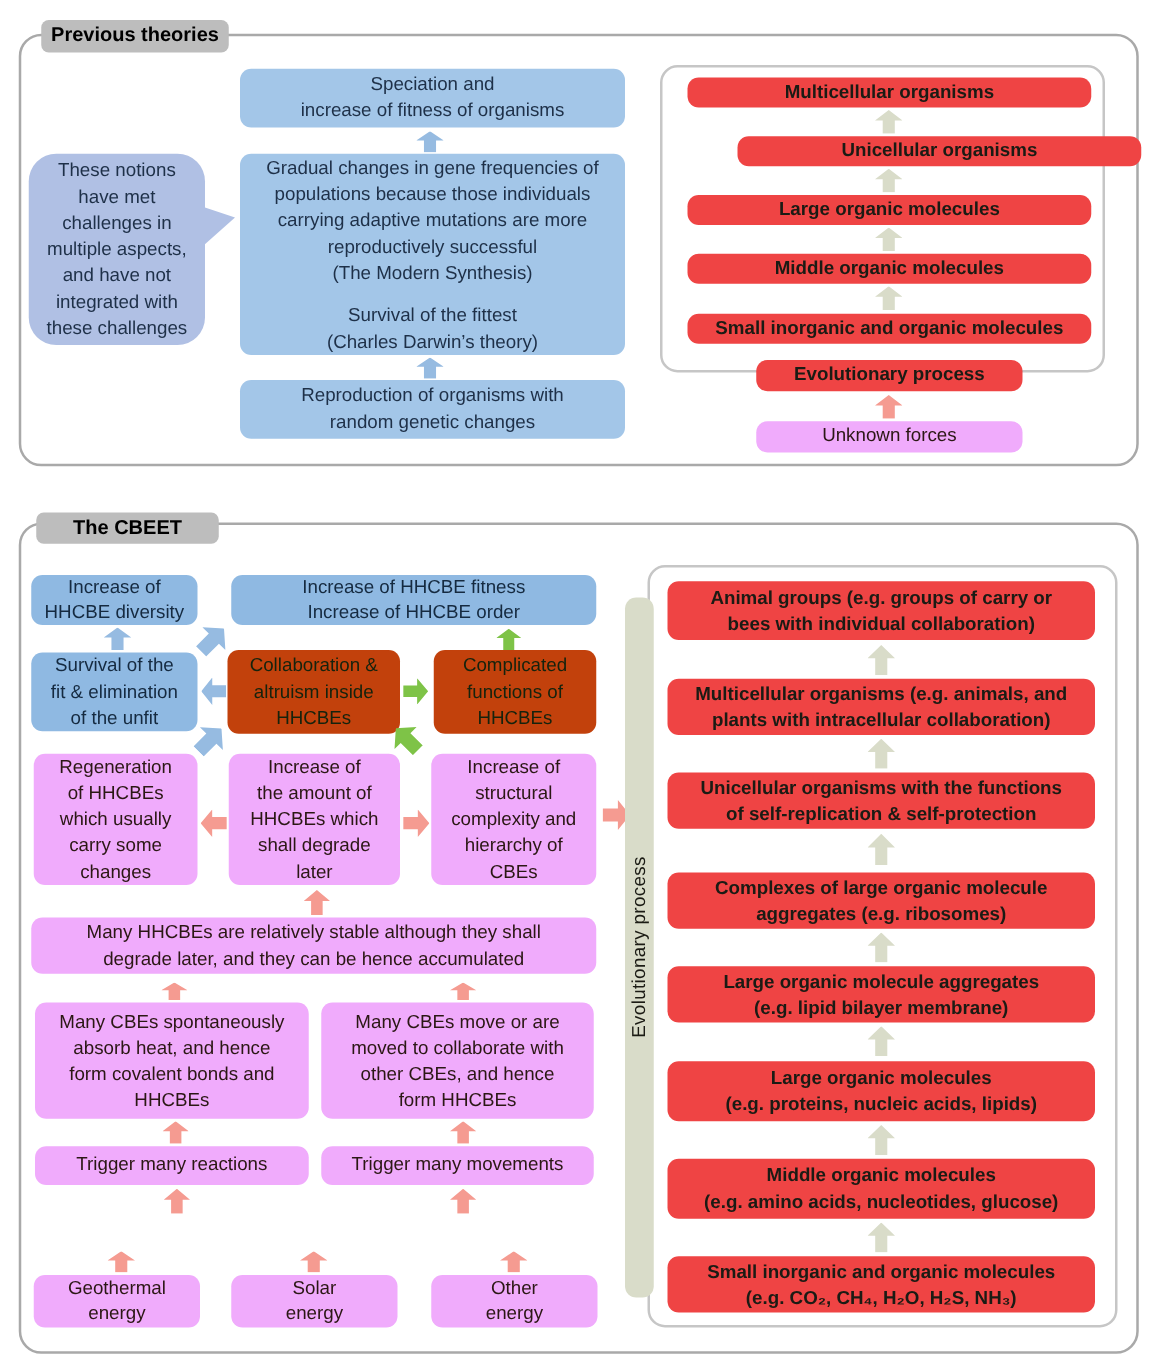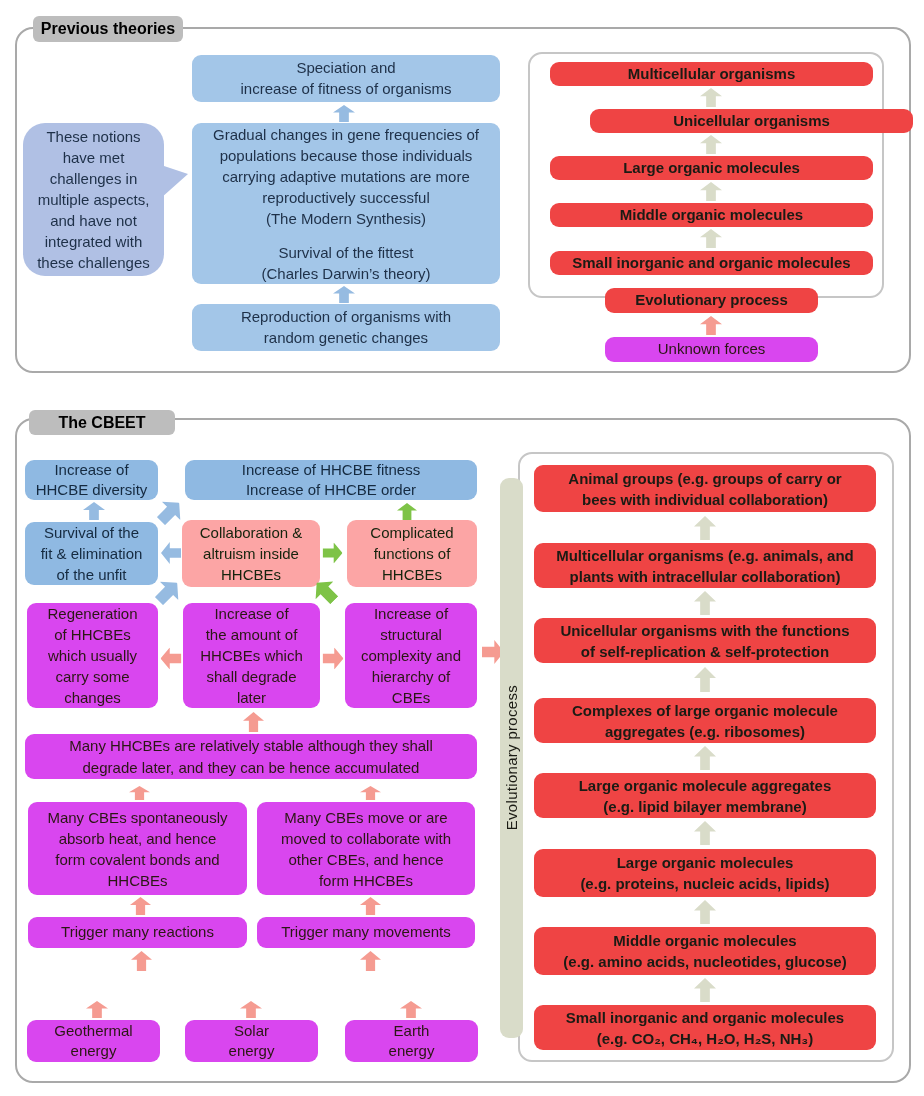--- a/index.html
+++ b/index.html
@@ -7,22 +7,22 @@
          font-family:"Liberation Sans",sans-serif;color:#161616;overflow:hidden;}
   .panel{position:absolute;border:2px solid #A9A9A9;border-radius:18px;background:#fff;}
   #p1{left:15px;top:27px;width:892px;height:342px;}
   #p2{left:15px;top:418px;width:892px;height:661px;}
   .inner{position:absolute;border:2px solid #C6C6C6;border-radius:14px;}
   .box{position:absolute;display:flex;align-items:center;justify-content:center;
        text-align:center;white-space:pre-line;border-radius:9px;font-size:15px;line-height:1.34;}
   .blue{background:#A3C6E8;color:#1E3048;}
   .blue2{background:#8FB9E2;color:#152A40;}
   .bubble{background:#B0C0E4;color:#1E3048;border-radius:22px;}
-  .green{background:#fca5a5;color:#15230D;}
-  .pink{background:#d946ef;color:#2B1714;}
+  .green{background:#c2410c;color:#15230D;}
+  .pink{background:#f0abfc;color:#2B1714;}
   .sage{background:#ef4444;color:#1B1B14;font-weight:bold;}
   .glabel{background:#BDBDBD;color:#000;font-weight:bold;border-radius:6px;font-size:16px;z-index:3;}
   .arr{position:absolute;clip-path:polygon(50% 0,100% 44%,72% 44%,72% 100%,28% 100%,28% 44%,0 44%);}
   .a-blue{background:#96BBE1;}
   .a-pink{background:#F59B91;}
   .a-green{background:#7EC347;}
   .a-sage{background:#D9DCC9;}
   .right{transform:rotate(90deg);}
   .left{transform:rotate(-90deg);}
   .ur{transform:rotate(45deg);}
@@ -155,21 +155,21 @@
     <div class="arr a-pink" style="left:114px;top:531px;width:21px;height:20px;"></div>
     <div class="arr a-pink" style="left:343px;top:531px;width:21px;height:20px;"></div>
 
     <div class="arr a-pink" style="left:69px;top:581px;width:22px;height:17px;"></div>
     <div class="arr a-pink" style="left:223px;top:581px;width:22px;height:17px;"></div>
     <div class="arr a-pink" style="left:383px;top:581px;width:22px;height:17px;"></div>
     <div class="box pink" style="left:10px;top:600px;width:133px;height:42px;">Geothermal
 energy</div>
     <div class="box pink" style="left:168px;top:600px;width:133px;height:42px;">Solar
 energy</div>
-    <div class="box pink" style="left:328px;top:600px;width:133px;height:42px;">Earth
+    <div class="box pink" style="left:328px;top:600px;width:133px;height:42px;">Other
 energy</div>
 
     <div class="inner" style="left:501px;top:32px;width:372px;height:606px;"></div>
     <div class="vbar" style="left:483px;top:58px;width:23px;height:560px;z-index:2;">
       <span>Evolutionary process</span>
     </div>
 
     <div class="box sage" style="left:517px;top:45px;width:342px;height:47px;line-height:21px;">Animal groups (e.g. groups of carry or
 bees with individual collaboration)</div>
     <div class="arr a-sage" style="left:677px;top:96px;width:22px;height:24px;"></div>

